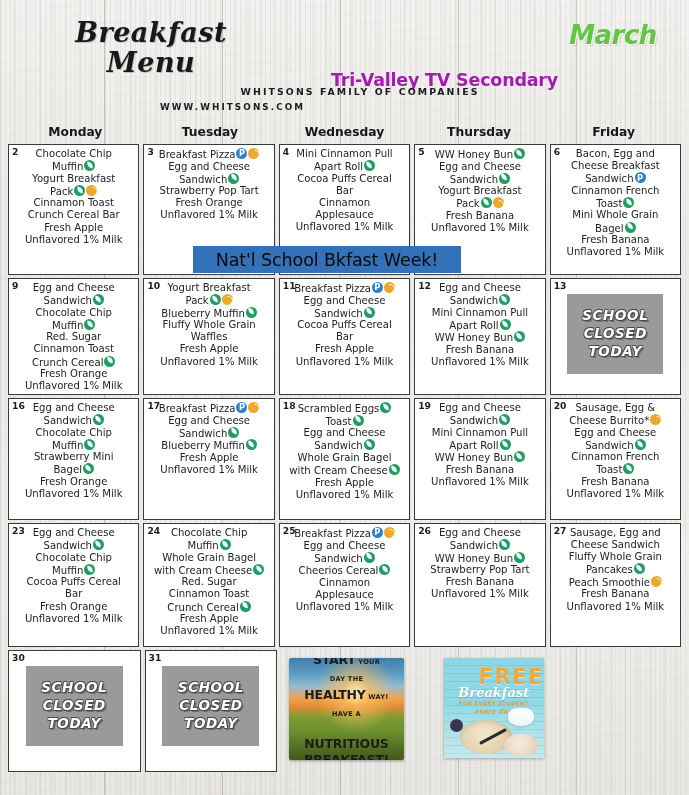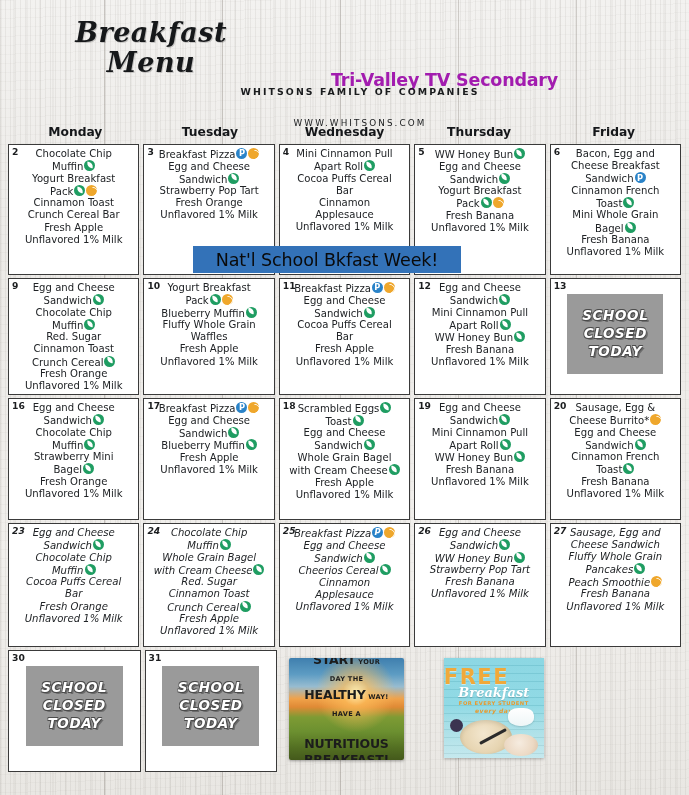--- a/index.html
+++ b/index.html
@@ -69,22 +69,22 @@
   .month-year {
     font-family:"DejaVu Sans", sans-serif;
     font-weight:400; font-size:25px; color:#1d1f21;
     line-height:28px; margin-top:1px;
   }
   .company {
     position:absolute; left:160px; top:86px; width:400px; text-align:center;
     font-weight:700; font-size:9.4px; letter-spacing:2.1px; color:#1a1c1e;
   }
   .website {
-    position:absolute; left:160px; top:118px; width:400px; text-align:center;
-    font-weight:400; font-size:8.8px; letter-spacing:2.1px; color:#1a1c1e;
+    position:absolute; left:160px; top:102px; width:400px; 
+    font-weight:700; font-size:8.8px; letter-spacing:2.1px; color:#1a1c1e;
   }
 
   
   .daynames { display:flex; padding:0 8px; height:20px; align-items:center; }
   .dayname {
     flex:1 1 0; text-align:center;
     font-weight:700; font-size:12.3px; color:#15171a;
   }
 
   
@@ -111,21 +111,21 @@
     color:#202326;
     padding:0 2px;
     margin-top:0px;
   }
   .item { display:block; }
 
   
   .w1 .cell { height:131px; }
   .w2 .cell { height:117px; }
   .w3 .cell { height:122px; }
-  .w4 .cell { height:124px;font-style:italic; }
+  .w4 .cell { height:124px; }
   .w5 .cell { height:122px; }
 
   
   .ico {
     display:inline-block; width:11px; height:11px;
     border-radius:50%; vertical-align:-1.5px;
     position:relative; margin-left:1px;
   }
   .ico-wg { background:#1f9d62; }
   .ico-wg:after{
@@ -194,21 +194,21 @@
 
   .promo-b {
     position:absolute; left:28px; top:8px; width:100px; bottom:14px;
     background:
       repeating-linear-gradient(180deg, rgba(255,255,255,0.10) 0 7px, rgba(0,0,0,0.05) 7px 8px),
       linear-gradient(180deg,#7fd3e0 0%, #85d6e2 48%, #9adbe4 63%, #bfe6ec 100%);
     box-shadow: 0 1px 3px rgba(0,0,0,0.28);
     overflow:hidden;
   }
   .promo-b .free {
-    margin-top:9px; text-align:left;
+    margin-top:9px; text-align:right;
     font-weight:700; font-size:21px; line-height:20px;
     color:#f0a93a; letter-spacing:1.5px;
     text-shadow: 0 1px 0 rgba(255,255,255,0.45);
   }
   .promo-b .bk {
     text-align:center; font-family:"DejaVu Serif", serif;
     font-style:italic; font-weight:700;
     font-size:13px; color:#ffffff; line-height:14px; margin-top:-1px;
     text-shadow: 0 1px 1px rgba(0,0,0,0.18);
   }
@@ -264,20 +264,21 @@
 
 <div class="wrap">
 
   <div class="header">
     <div class="brand-script">
       <span>Breakfast</span>
       <span class="l2">Menu</span>
     </div>
     <div class="school-title">Tri-Valley TV Secondary</div>
     <div class="month-box">
+      <div class="month-name">March</div>
     </div>
     <div class="company">WHITSONS FAMILY OF COMPANIES</div>
     <div class="website">WWW.WHITSONS.COM</div>
   </div>
 
   <div class="daynames" id="daynames">
       <div class="dayname">Monday</div>
       <div class="dayname">Tuesday</div>
       <div class="dayname">Wednesday</div>
       <div class="dayname">Thursday</div>

